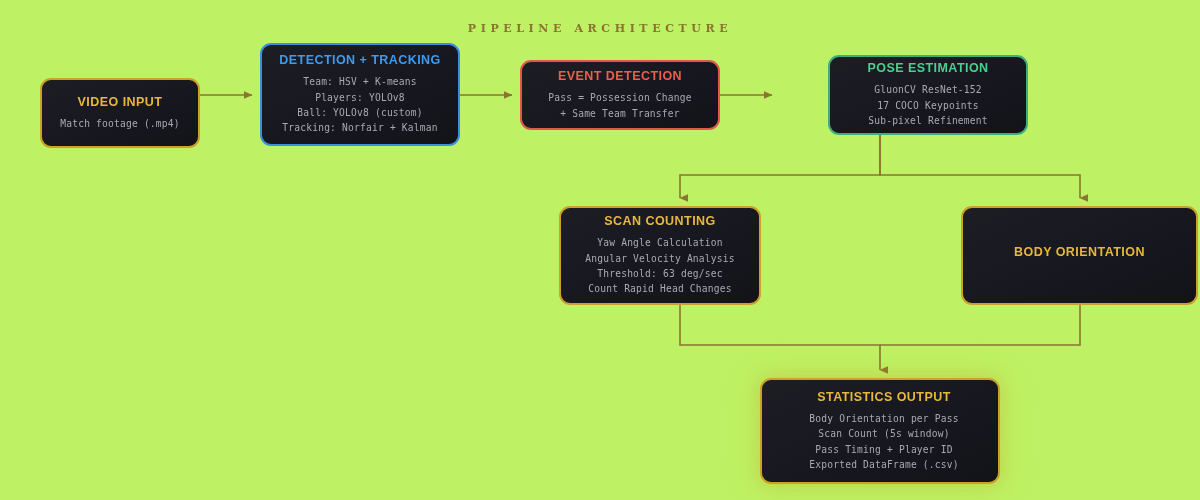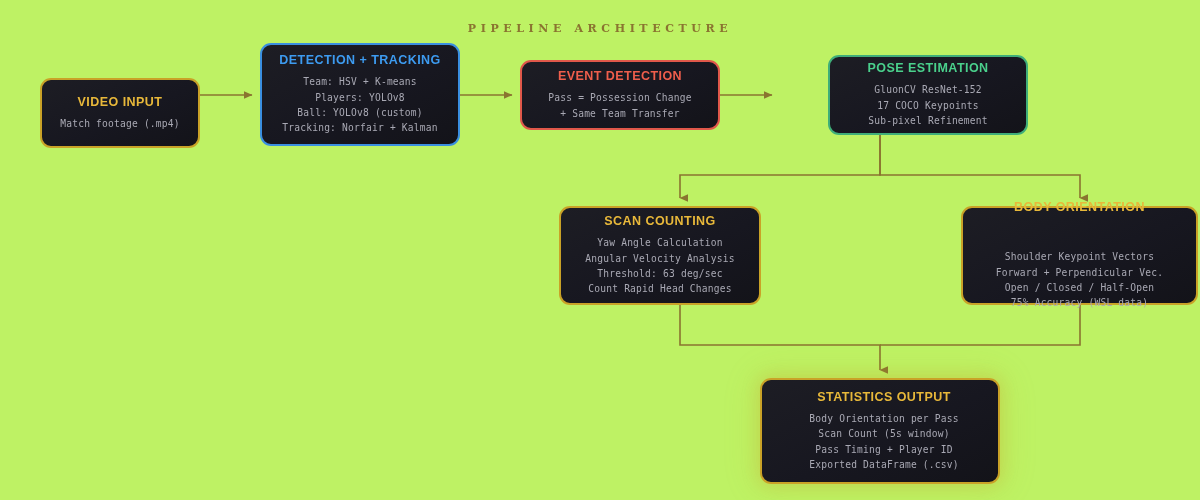--- a/index.html
+++ b/index.html
@@ -164,26 +164,20 @@
     <div class="node-lines">
         <div>Yaw Angle Calculation</div>
         <div>Angular Velocity Analysis</div>
         <div>Threshold: 63 deg/sec</div>
         <div>Count Rapid Head Changes</div>
       </div>
   </div>
 
   <div class="node gold" id="node-body-orientation">
     <div class="node-title">BODY ORIENTATION</div>
-    <div class="node-lines">
-        <div>Shoulder Keypoint Vectors</div>
-        <div>Forward + Perpendicular Vec.</div>
-        <div>Open / Closed / Half-Open</div>
-        <div>75% Accuracy (WSL data)</div>
-      </div>
   </div>
 
   <div class="node gold glow" id="node-statistics">
     <div class="node-title">STATISTICS OUTPUT</div>
     <div class="node-lines">
         <div>Body Orientation per Pass</div>
         <div>Scan Count (5s window)</div>
         <div>Pass Timing + Player ID</div>
         <div>Exported DataFrame (.csv)</div>
       </div>

